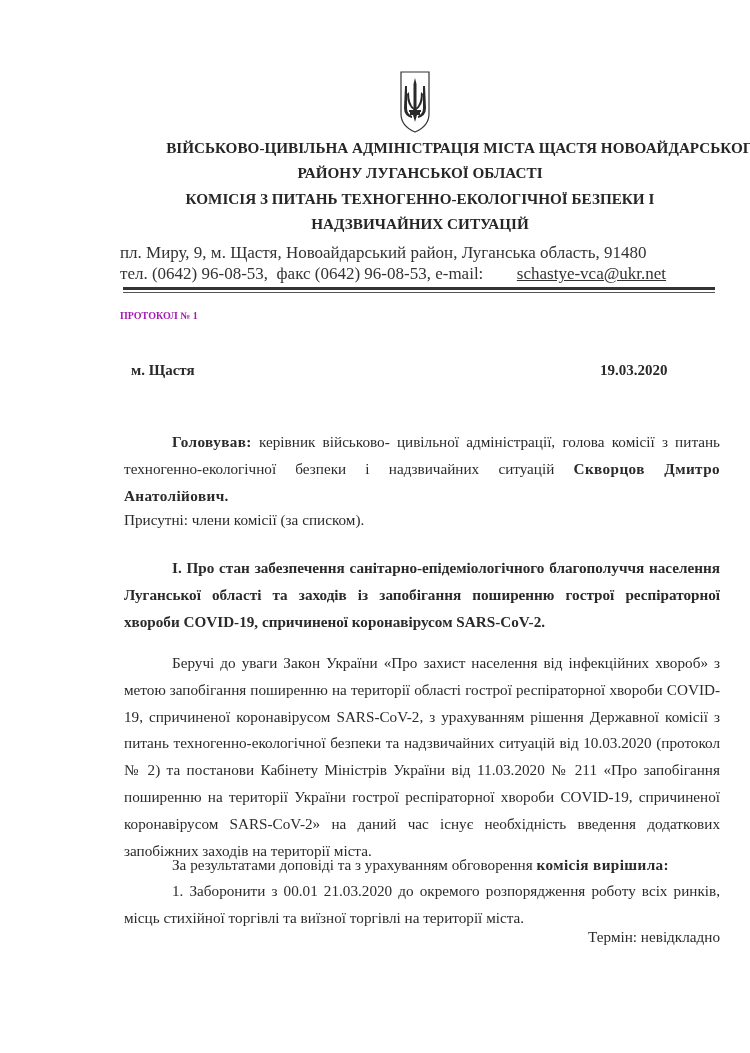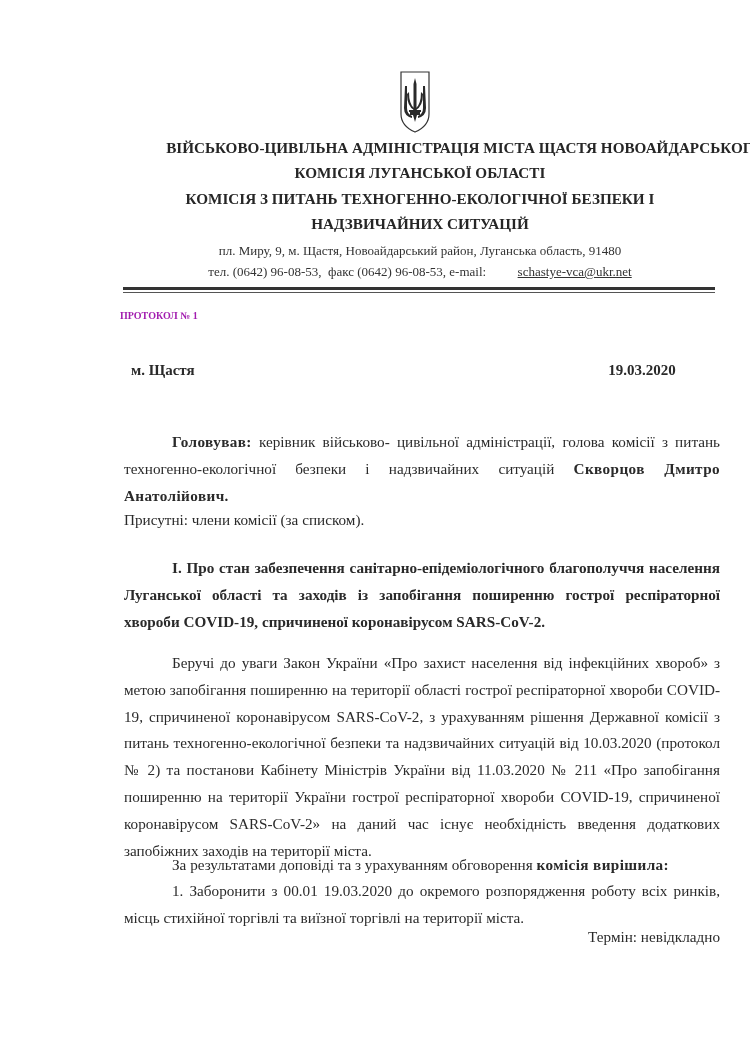--- a/index.html
+++ b/index.html
@@ -35,22 +35,22 @@
       font-weight: bold;
       font-size: 15.2px;
       letter-spacing: 0px;
       white-space: nowrap;
       color: #262626;
     }
     .contact-line {
       position: absolute;
       left: 120px;
       width: 600px;
-      text-align: center;
-      font-size: 13px;
+      text-align: left;
+      font-size: 17px;
       white-space: nowrap;
       color: #333;
     }
     .contact-line .email {
       text-decoration: underline;
       margin-left: 25px;
     }
     .rule-thick {
       position: absolute;
       left: 123px;
@@ -82,21 +82,21 @@
       left: 131px;
       top: 362px;
       font-weight: bold;
       font-size: 15px;
     }
     .date {
       position: absolute;
       left: 600px;
       width: 84px;
       top: 362px;
-      text-align: center;
+      text-align: left;
       font-weight: bold;
       font-size: 15px;
     }
     .para {
       position: absolute;
       left: 124px;
       width: 596px;
       font-size: 15.2px;
       line-height: 26.8px;
       text-align: justify;
@@ -124,21 +124,21 @@
     <path d="M16 8 L17.5 14 L17.5 40 L14.5 40 L14.5 14 Z" fill="#2a2a2a"></path>
     <path d="M6 16 L8 16 L8 38 Q8 44 13 46 L13 48 Q5 46 5 38 Z" fill="#2a2a2a"></path>
     <path d="M26 16 L24 16 L24 38 Q24 44 19 46 L19 48 Q27 46 27 38 Z" fill="#2a2a2a"></path>
     <path d="M10 22 Q10 34 15 38 L15 40 Q8 36 8 24 Z" fill="#2a2a2a"></path>
     <path d="M22 22 Q22 34 17 38 L17 40 Q24 36 24 24 Z" fill="#2a2a2a"></path>
     <path d="M11 42 L21 42 L21 45 L18 45 L16 52 L14 45 L11 45 Z" fill="#2a2a2a"></path>
     <rect x="10" y="40" width="12" height="2" fill="#2a2a2a"></rect>
   </svg>
 
   <div class="header-line" style="top:139px;margin-left:45px;">ВІЙСЬКОВО-ЦИВІЛЬНА АДМІНІСТРАЦІЯ МІСТА ЩАСТЯ НОВОАЙДАРСЬКОГО</div>
-  <div class="header-line" style="top:164px;">КОМІСІЯ ЛУГАНСЬКОЇ ОБЛАСТІ</div>
+  <div class="header-line" style="top:164px;">РАЙОНУ ЛУГАНСЬКОЇ ОБЛАСТІ</div>
   <div class="header-line" style="top:190px;">КОМІСІЯ З ПИТАНЬ ТЕХНОГЕННО-ЕКОЛОГІЧНОЇ БЕЗПЕКИ І</div>
   <div class="header-line" style="top:215px;">НАДЗВИЧАЙНИХ СИТУАЦІЙ</div>
 
   <div class="contact-line" style="top:243px;">пл. Миру, 9, м. Щастя, Новоайдарський район, Луганська область, 91480</div>
   <div class="contact-line" style="top:264px;"><span style="white-space:pre;">тел. (0642) 96-08-53,  факс (0642) 96-08-53, e-mail:  </span><span class="email">schastye-vca@ukr.net</span></div>
 
   <div class="rule-thick"></div>
   <div class="rule-thin"></div>
 
   <div class="title">ПРОТОКОЛ № 1</div>
@@ -149,16 +149,16 @@
   <div class="para indent" style="top:429px;"><span class="bold spaced">Головував:</span><span> керівник військово- цивільної адміністрації, голова комісії з питань техногенно-екологічної безпеки і надзвичайних ситуацій </span><span class="bold spaced">Скворцов Дмитро Анатолійович.</span></div>
 
   <div class="para" style="top:507px;">Присутні: члени комісії (за списком).</div>
 
   <div class="para indent bold" style="top:555px;">І. Про стан забезпечення санітарно-епідеміологічного благополуччя населення Луганської області та заходів із запобігання поширенню гострої респіраторної хвороби COVID-19, спричиненої коронавірусом SARS-CoV-2.</div>
 
   <div class="para indent" style="top:650px;">Беручі до уваги Закон України «Про захист населення від інфекційних хвороб» з метою запобігання поширенню на території області гострої респіраторної хвороби COVID-19, спричиненої коронавірусом SARS-CoV-2, з урахуванням рішення Державної комісії з питань техногенно-екологічної безпеки та надзвичайних ситуацій від 10.03.2020 (протокол № 2) та постанови Кабінету Міністрів України від 11.03.2020 № 211 «Про запобігання поширенню на території України гострої респіраторної хвороби COVID-19, спричиненої коронавірусом SARS-CoV-2» на даний час існує необхідність введення додаткових запобіжних заходів на території міста.</div>
 
   <div class="para indent" style="top:852px;"><span>За результатами доповіді та з урахуванням обговорення </span><span class="bold spaced">комісія вирішила:</span></div>
 
-  <div class="para indent" style="top:878px;">1. Заборонити з 00.01 19.03.2020 до окремого розпорядження роботу всіх ринків, місць стихійної торгівлі та виїзної торгівлі на території міста.</div>
+  <div class="para indent" style="top:878px;">1. Заборонити з 00.01 21.03.2020 до окремого розпорядження роботу всіх ринків, місць стихійної торгівлі та виїзної торгівлі на території міста.</div>
 
   <div class="term">Термін: невідкладно</div>
 </div>
 
 </body></html>

